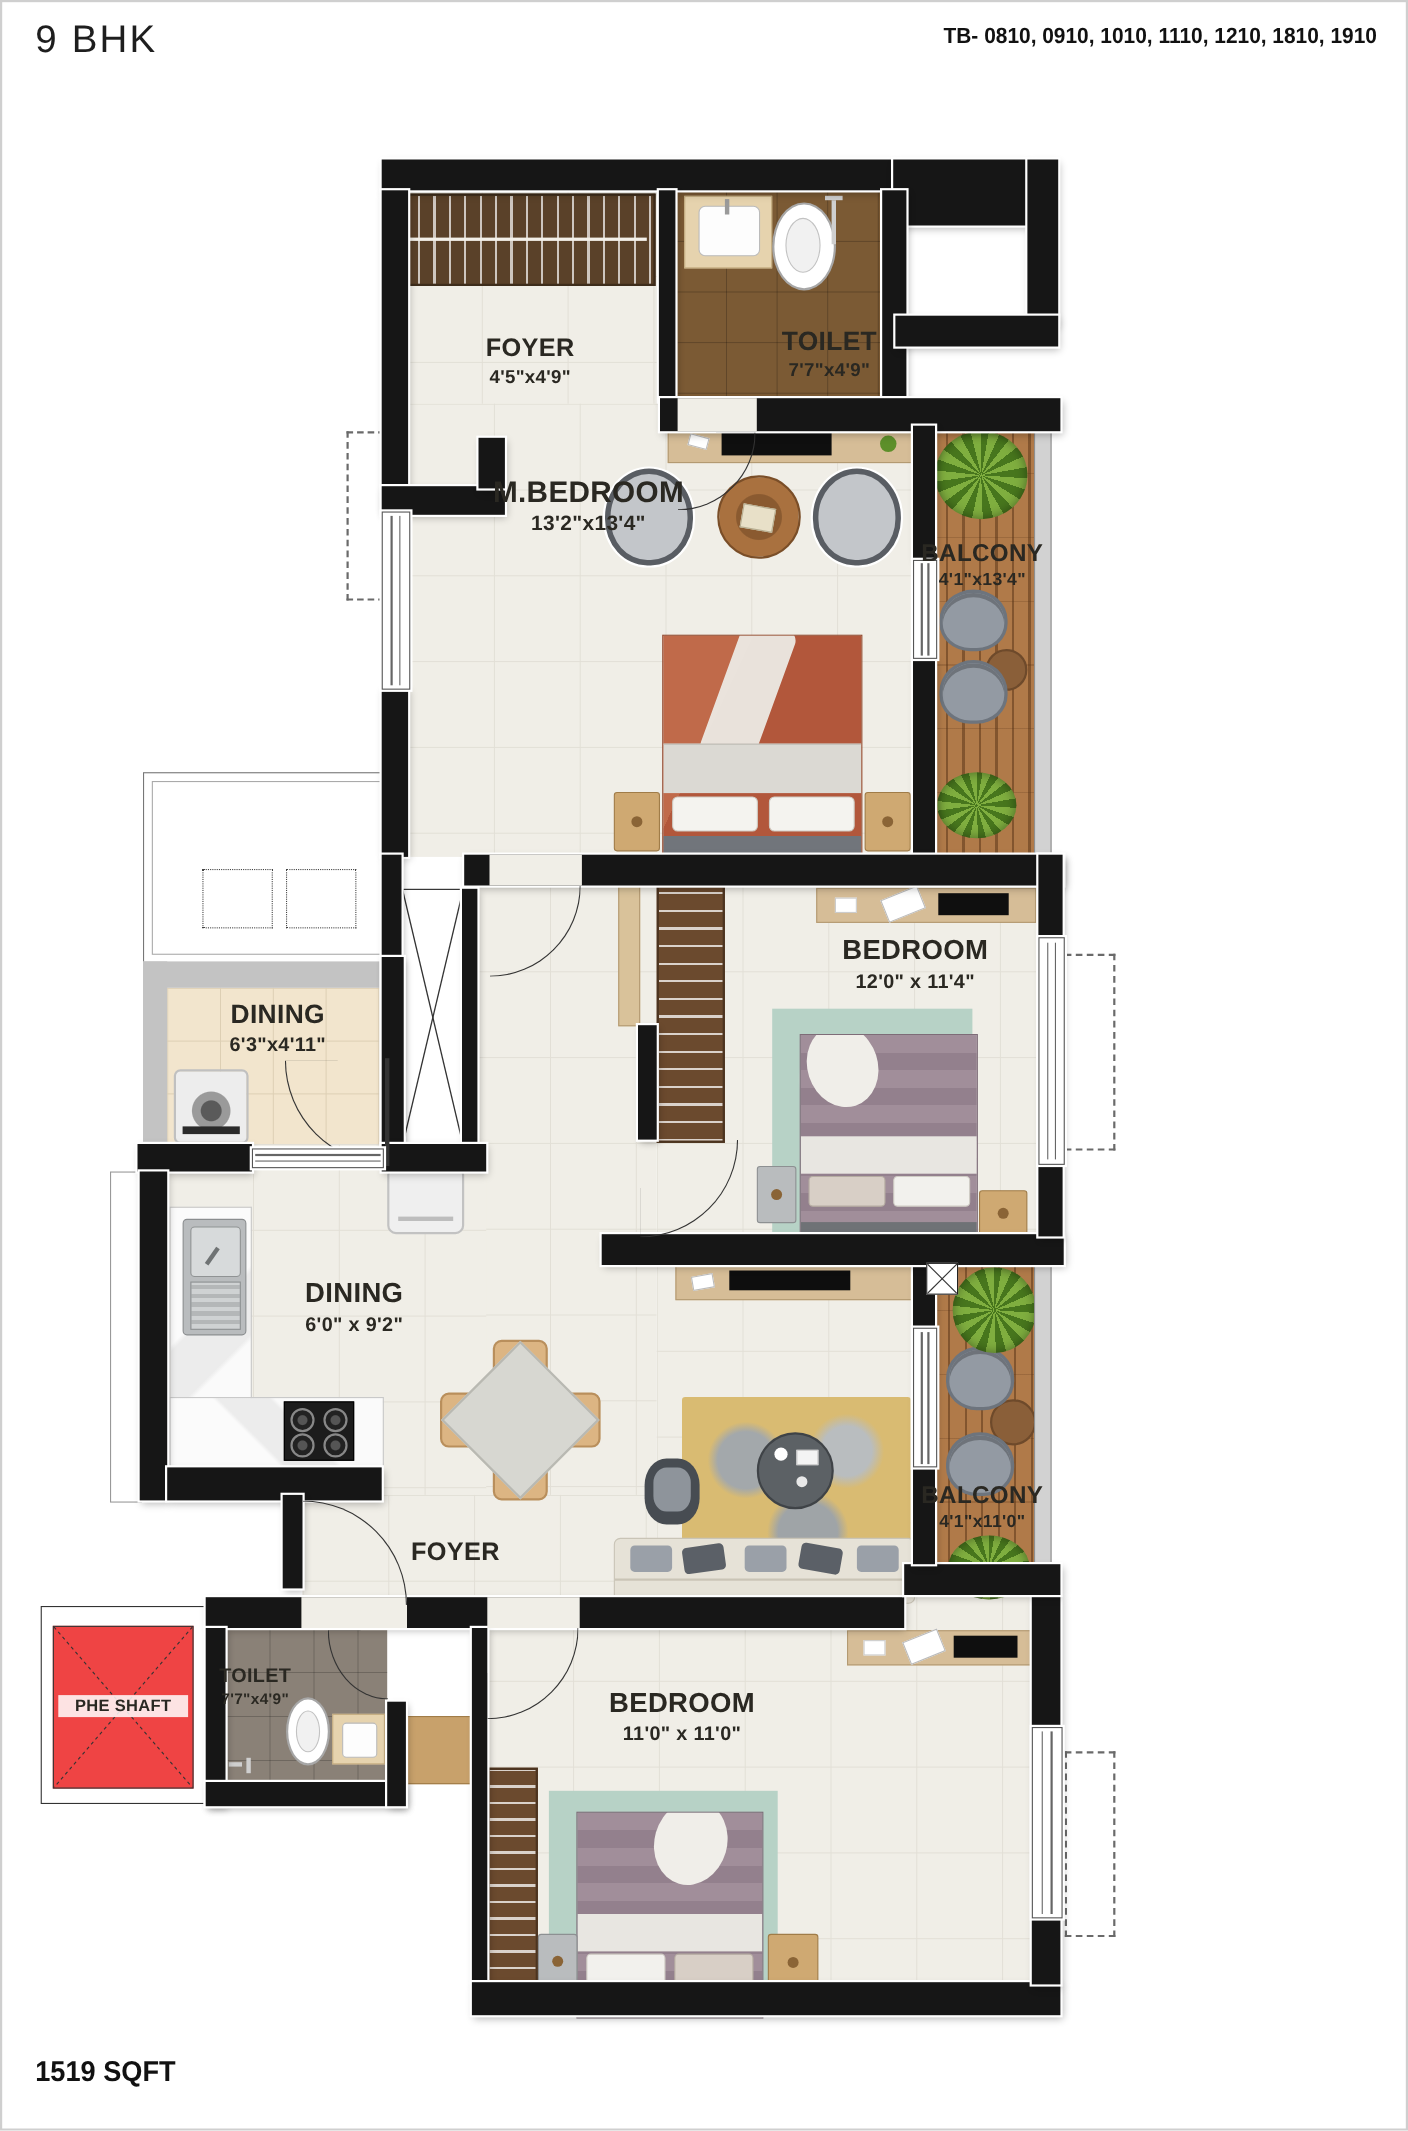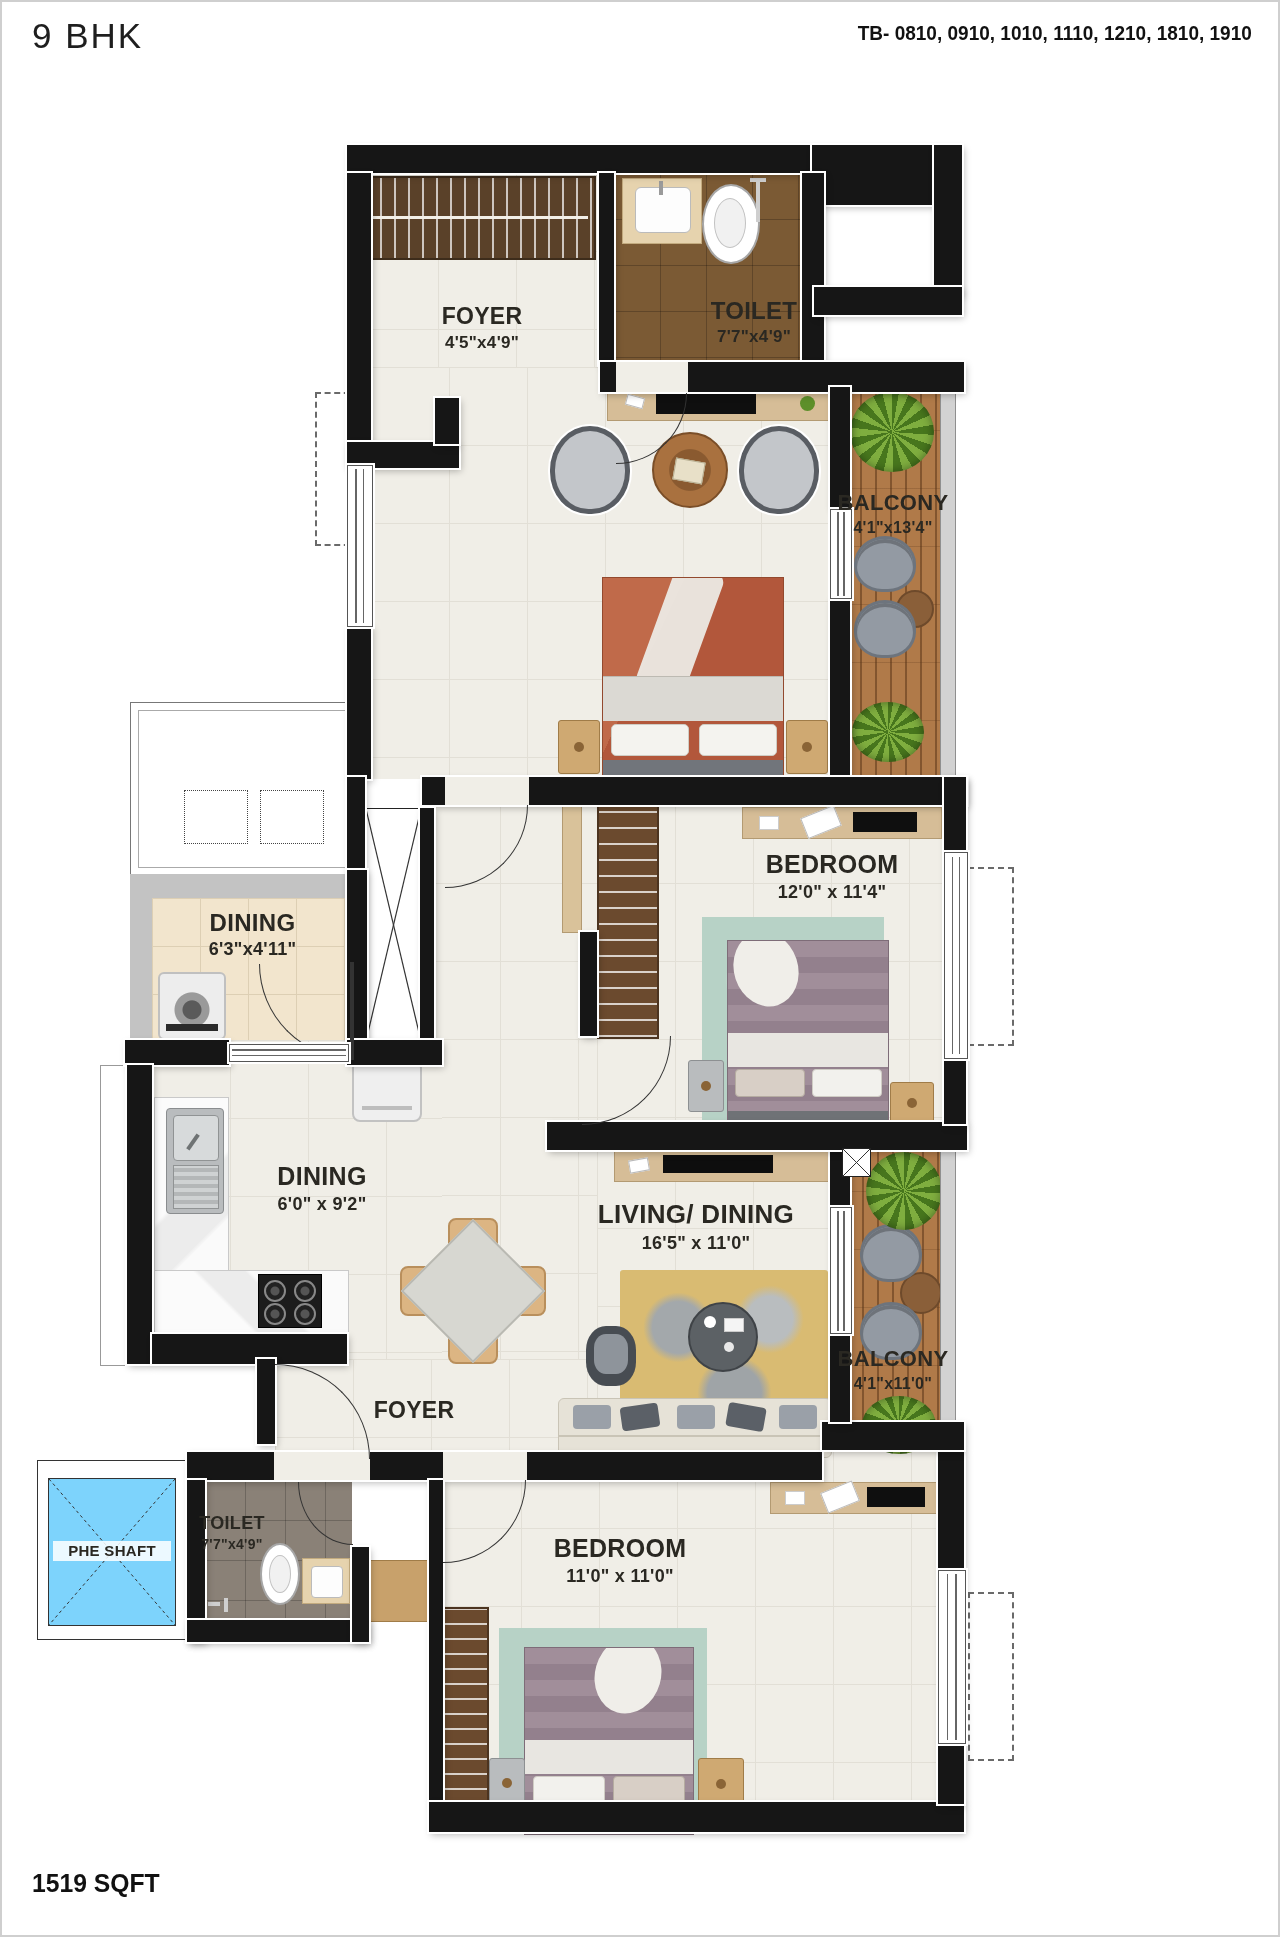--- a/index.html
+++ b/index.html
@@ -72,21 +72,21 @@
 
   <div class="abs" style="left:363px;top:806px;width:55px;height:232px;background:#fff;border:1px solid #222;z-index:25;">
     <svg width="55" height="232" viewBox="0 0 55 232">
         <line x1="0" y1="0" x2="55" y2="232" stroke="#333" stroke-width="1.2"></line>
         <line x1="55" y1="0" x2="0" y2="232" stroke="#333" stroke-width="1.2"></line>
       </svg>
   </div>
 
 
   <div class="abs" style="left:35px;top:1458px;width:148px;height:178px;border:1.2px solid #333;background:#fff;z-index:25;"></div>
-  <div class="abs" style="left:46px;top:1476px;width:126px;height:146px;border:1px solid #333;background:#7dd3fc;z-index:26;">
+  <div class="abs" style="left:46px;top:1476px;width:126px;height:146px;border:1px solid #333;background:#ef4444;z-index:26;">
     <svg class="abs" style="left:0;top:0;" width="126" height="146" viewBox="0 0 126 146">
         <line x1="0" y1="0" x2="126" y2="146" stroke="#333" stroke-width="1" stroke-dasharray="3 3"></line>
         <line x1="126" y1="0" x2="0" y2="146" stroke="#333" stroke-width="1" stroke-dasharray="3 3"></line>
       </svg>
     <div class="lbl" style="left:4px;top:62px;width:118px;font-size:15px;background:rgba(255,255,255,.85);">PHE SHAFT</div>
   </div>
 
   <div class="wall" style="left:345px;top:143px;width:465px;height:28px;"></div>
   <div class="wall" style="left:810px;top:143px;width:122px;height:60px;"></div>
   <div class="wall" style="left:932px;top:143px;width:28px;height:150px;"></div>
@@ -292,40 +292,40 @@
   <div class="fn" style="left:367px;top:1558px;width:58px;height:60px;background:#c8a16b;border:1px solid #a07c48;"></div>
 
   <div class="lbl" style="left:400px;top:300px;width:160px;">
     <div class="nm" style="font-size:23px;">FOYER</div>
     <div class="dm" style="font-size:17px;">4'5"x4'9"</div>
   </div>
   <div class="lbl" style="left:672px;top:293px;width:160px;">
     <div class="nm" style="font-size:24px;">TOILET</div>
     <div class="dm" style="font-size:17px;">7'7"x4'9"</div>
   </div>
+  <div class="lbl" style="left:408px;top:428px;width:250px;">
+    <div class="nm" style="font-size:27px;">M.BEDROOM</div>
+    <div class="dm" style="font-size:19px;">13'2"x13'4"</div>
+  </div>
   <div class="lbl" style="left:828px;top:487px;width:126px;">
     <div class="nm" style="font-size:22px;">BALCONY</div>
     <div class="dm" style="font-size:16px;">4'1"x13'4"</div>
   </div>
   <div class="lbl" style="left:740px;top:846px;width:180px;">
     <div class="nm" style="font-size:25px;">BEDROOM</div>
     <div class="dm" style="font-size:18px;">12'0" x 11'4"</div>
   </div>
   <div class="lbl" style="left:168px;top:905px;width:165px;">
     <div class="nm" style="font-size:24px;">DINING</div>
     <div class="dm" style="font-size:18px;">6'3"x4'11"</div>
   </div>
   <div class="lbl" style="left:240px;top:1158px;width:160px;">
     <div class="nm" style="font-size:25px;">DINING</div>
     <div class="dm" style="font-size:18px;">6'0" x 9'2"</div>
   </div>
-  <div class="lbl" style="left:570px;top:1196px;width:248px;">
-    <div class="nm" style="font-size:26px;">LIVING/ DINING</div>
-    <div class="dm" style="font-size:18px;">16'5" x 11'0"</div>
-  </div>
   <div class="lbl" style="left:828px;top:1343px;width:126px;">
     <div class="nm" style="font-size:22px;">BALCONY</div>
     <div class="dm" style="font-size:16px;">4'1"x11'0"</div>
   </div>
   <div class="lbl" style="left:352px;top:1394px;width:120px;">
     <div class="nm" style="font-size:23px;">FOYER</div>
   </div>
   <div class="lbl" style="left:190px;top:1510px;width:80px;">
     <div class="nm" style="font-size:18px;">TOILET</div>
     <div class="dm" style="font-size:14px;">7'7"x4'9"</div>

